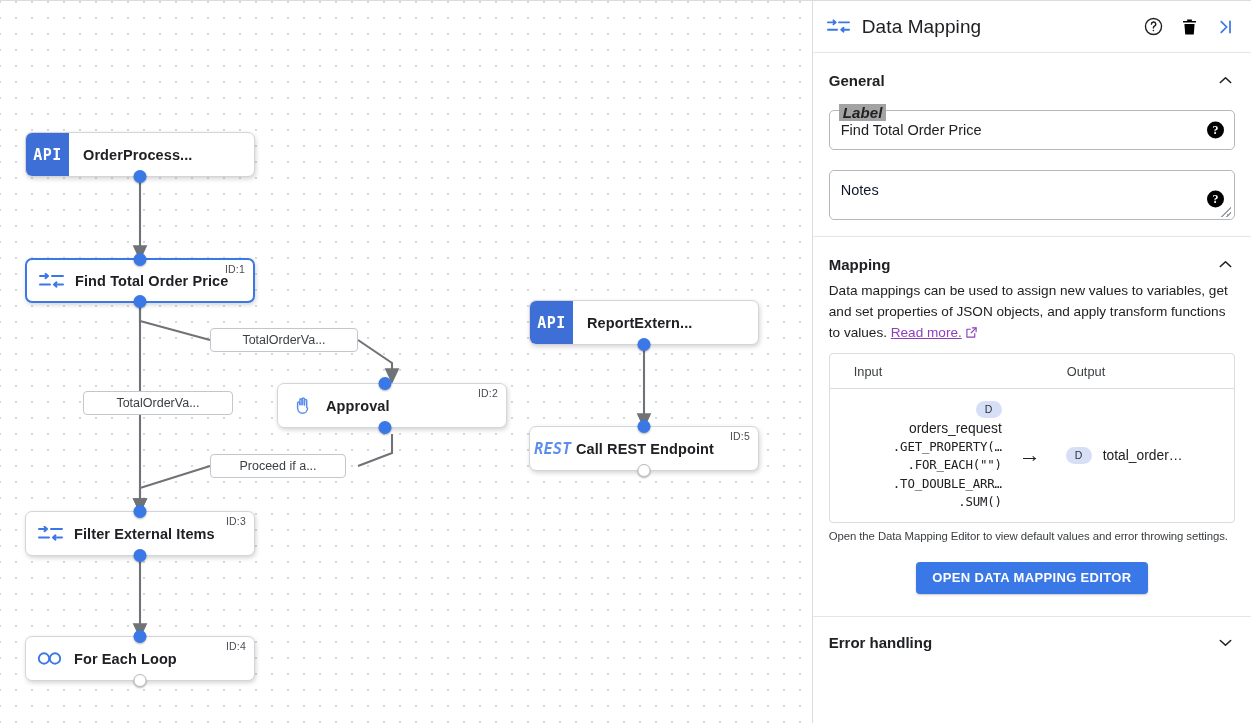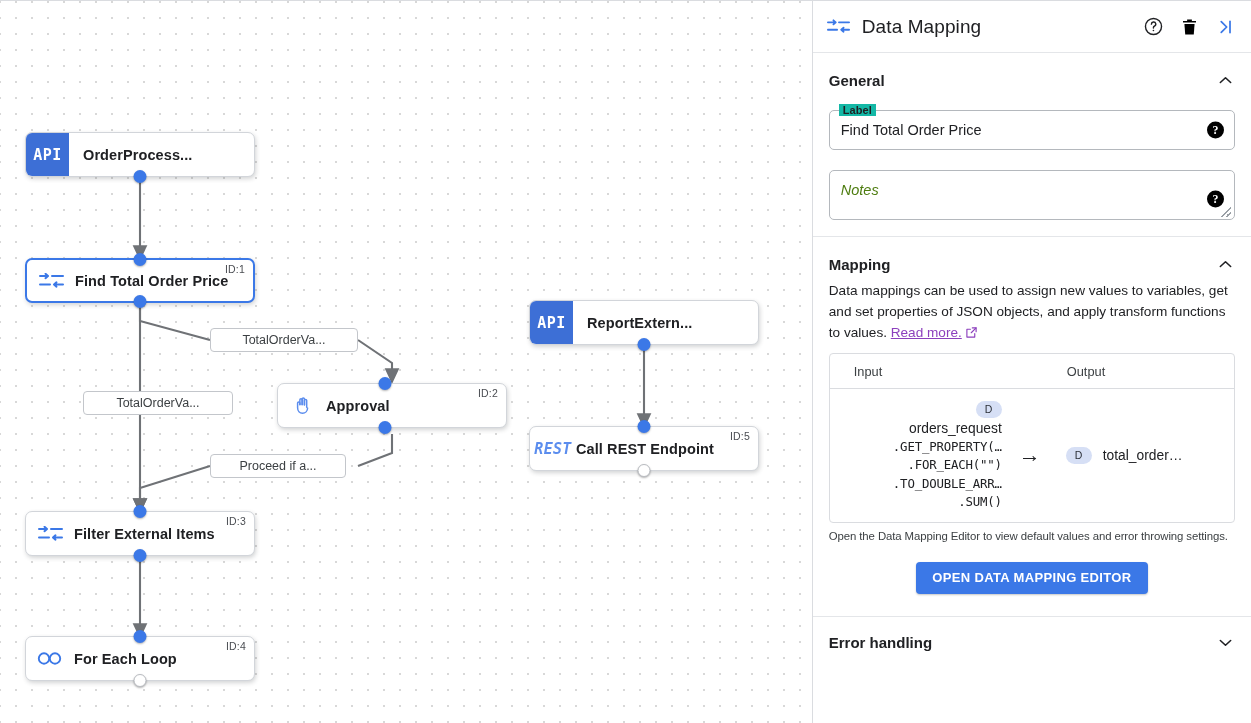--- a/index.html
+++ b/index.html
@@ -117,26 +117,26 @@
 
   
   .field {
     position: relative; margin-top: 18px;
     border: 1px solid #b4b8bd; border-radius: 5px;
     height: 40px; display: flex; align-items: center;
     padding: 0 38px 0 11px;
   }
   .field .legend {
     position: absolute; top: -7px; left: 9px;
-    background: #14b8a6; padding: 0 4px;
-    font-size: 11px; font-weight: 700; color: #202124; letter-spacing: .1px;
+    background: #a3a3a3; padding: 0 4px;
+    font-size: 15px; font-weight: 700; color: #202124; letter-spacing: .1px; font-style: italic;
   }
   .field .val { font-size: 14.5px; color: #202124; }
   .field.notes { height: 50px; align-items: flex-start; padding-top: 11px; margin-top: 20px; }
-  .field.notes .val { color: #4d7c0f; font-style: italic; }
+  .field.notes .val { color: #0f172a; }
   .help-dot {
     position: absolute; right: 10px; top: 50%; transform: translateY(-50%);
     width: 17px; height: 17px; border-radius: 50%; background: #000;
     color: #fff; font-size: 12px; font-weight: 700;
     display: flex; align-items: center; justify-content: center;
     font-family: "Liberation Serif", serif; cursor: pointer;
   }
   .notes .help-dot { top: 28px; }
   .resize-grip {
     position: absolute; right: 3px; bottom: 2px;

